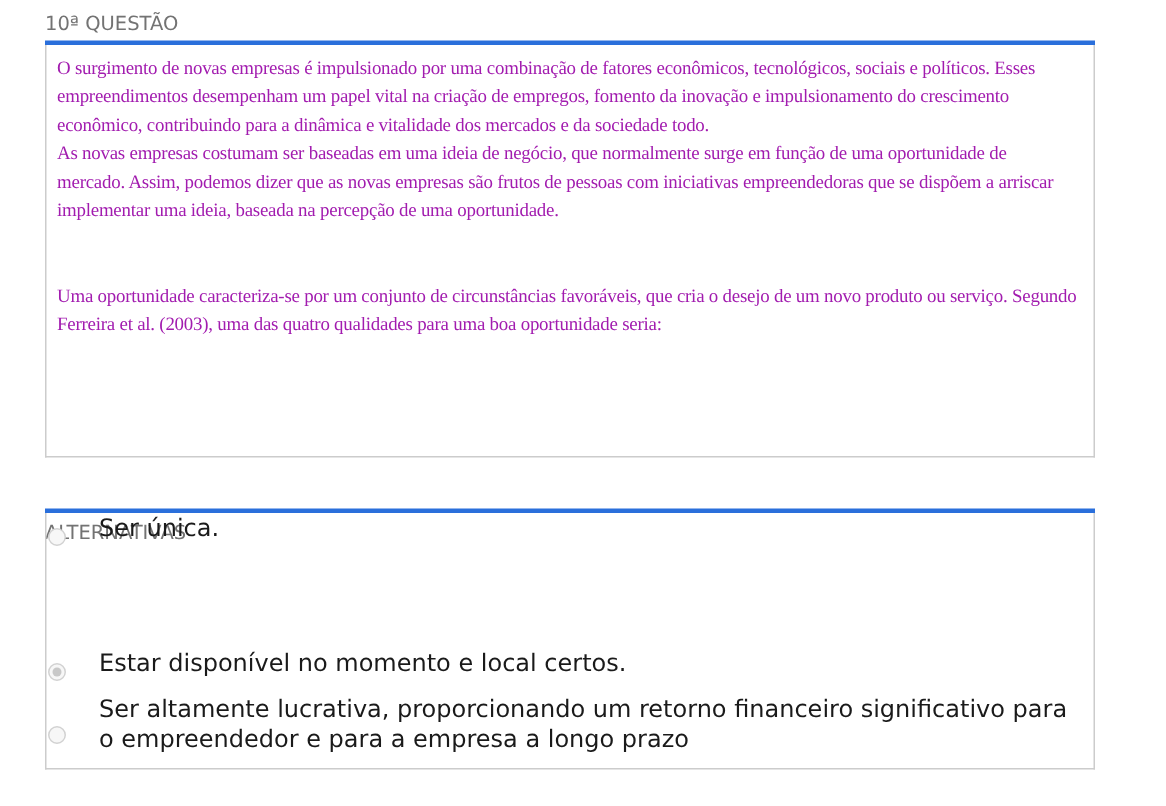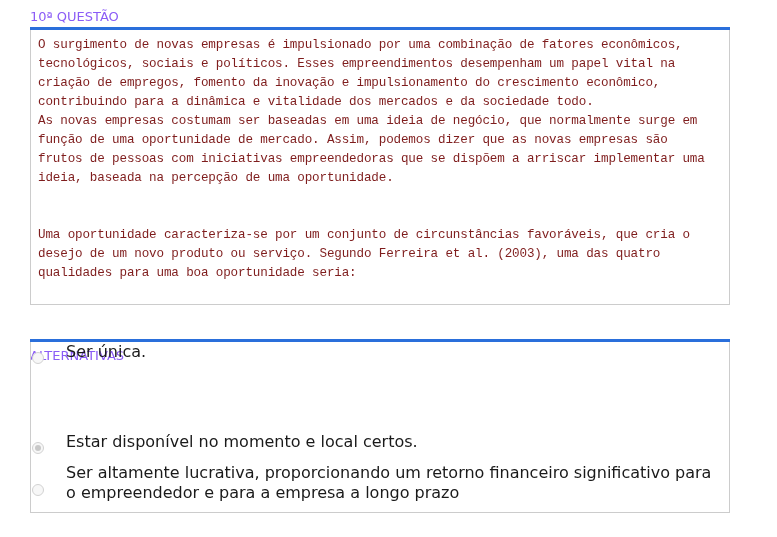--- a/index.html
+++ b/index.html
@@ -13,21 +13,21 @@
   body {
     position: relative;
     font-family: "DejaVu Sans", "Liberation Sans", sans-serif;
     color: #1a1a1a;
   }
   .section-title {
     position: absolute;
     left: 30px;
     font-family: "DejaVu Sans", sans-serif;
     font-size: 13px;
-    color: #8b5cf6;
+    color: #737373;
     letter-spacing: 0;
   }
   .title-q { top: 9px; }
   .title-alt { top: 320px; margin-top: 28px; }
 
   .bar {
     position: absolute;
     left: 30px;
     width: 700px;
     height: 3px;
@@ -44,24 +44,24 @@
     height: 274px;
     border: 1px solid #cccccc;
     border-top: none;
     box-sizing: content-box;
   }
   .question-text {
     position: absolute;
     left: 7px;
     top: 6px;
     width: 680px;
-    font-family: Liberation Mono, monospace;
+    font-family: Liberation Serif, serif;
     font-size: 12.6px;
     line-height: 19px;
-    color: #7f1d1d;
+    color: #a21caf;
     letter-spacing: -0.15px;
   }
   .question-text p {
     margin: 0;
   }
   .question-text .gap {
     height: 19px;
   }
 
   .alt-box {

